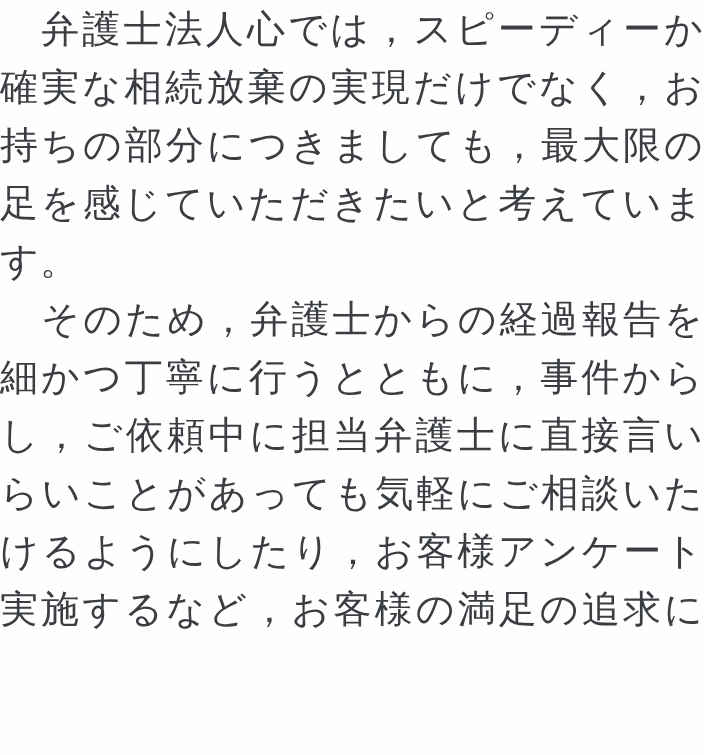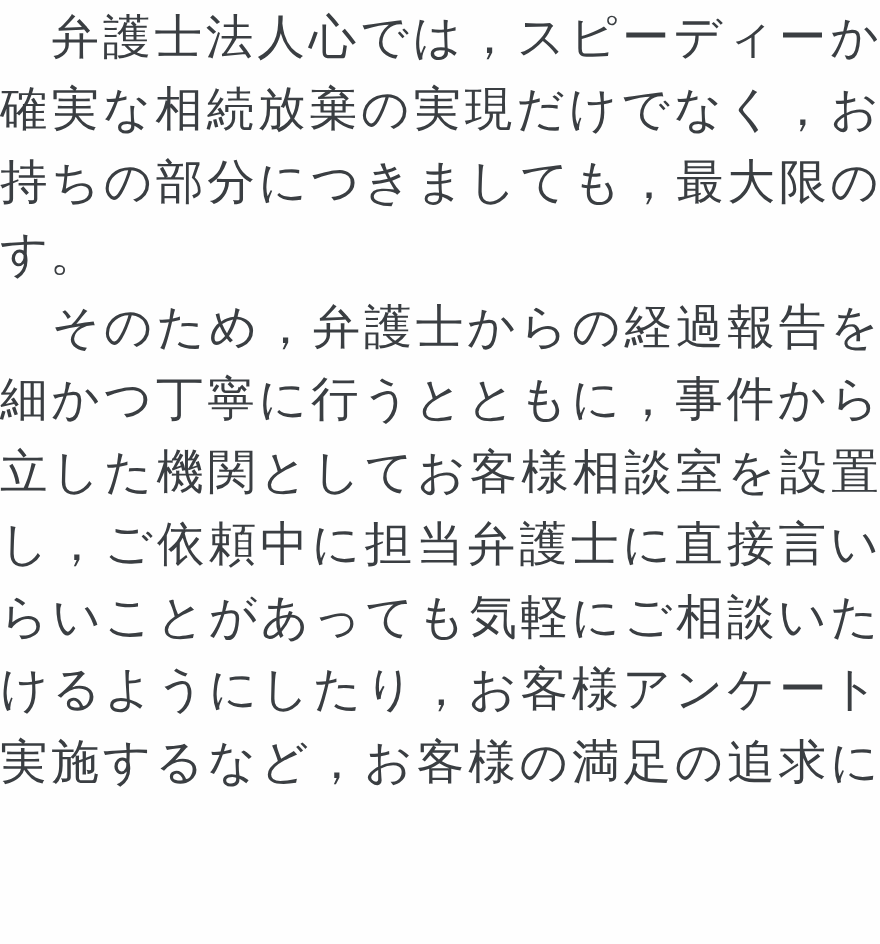--- a/index.html
+++ b/index.html
@@ -38,26 +38,26 @@
 </style>
 </head>
 <body>
 
 <div class="page">
 
   <div class="paragraph">
     <div class="line fill">　弁護士法人心では，スピーディーかつ</div>
     <div class="line fill">確実な相続放棄の実現だけでなく，お気</div>
     <div class="line fill">持ちの部分につきましても，最大限の満</div>
+    <div class="line fill">足を感じていただきたいと考えていま</div>
     <div class="line end">す。</div>
   </div>
 
   <div class="paragraph">
     <div class="line fill">　そのため，弁護士からの経過報告を詳</div>
     <div class="line fill">細かつ丁寧に行うとともに，事件から独</div>
-    <div class="line fill">立した機関としてお客様相談室を設置</div>
     <div class="line fill">し，ご依頼中に担当弁護士に直接言いづ</div>
     <div class="line fill">らいことがあっても気軽にご相談いただ</div>
     <div class="line fill">けるようにしたり，お客様アンケートを</div>
     <div class="line fill">実施するなど，お客様の満足の追求に努</div>
   </div>
 
 </div>
 
 </body></html>

